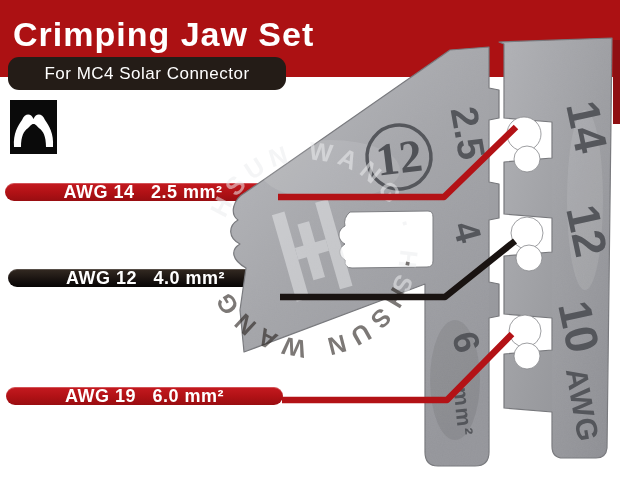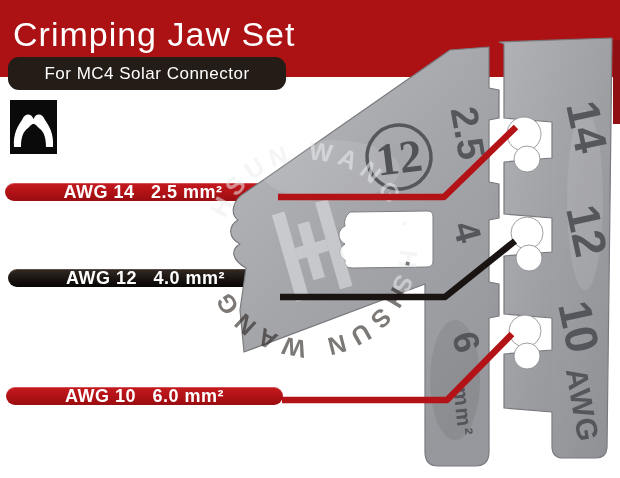--- a/index.html
+++ b/index.html
@@ -3,21 +3,21 @@
 <meta charset="utf-8">
 <style>
   html,body{margin:0;padding:0;background:#ffffff;}
   #stage{
     position:relative;width:620px;height:478px;overflow:hidden;
     background:#ffffff;font-family:"Liberation Sans",sans-serif;
   }
   .band{position:absolute;left:0;top:0;width:620px;height:77px;background:#ac1113;}
   .title{
     position:absolute;left:13px;top:17px;color:#ffffff;
-    font-size:34px;font-weight:normal;letter-spacing:1px;line-height:1;
+    font-size:34px;font-weight:bold;letter-spacing:1px;line-height:1;
   }
   .subtitle-box{
     position:absolute;left:8px;top:57px;width:278px;height:33px;
     background:#241c17;border-radius:11px;
     display:flex;align-items:center;justify-content:center;
     color:#ffffff;font-size:17px;font-weight:normal;letter-spacing:.5px;
   }
   .die-icon{position:absolute;left:10px;top:100px;}
   .pill{
     position:absolute;height:18px;border-radius:14px;
@@ -59,21 +59,21 @@
       C21,24 20,26.8 17.5,28.5 C14,31 11,36 11,47 Z"></path>
   </svg>
 
   <div class="pill red pill-1">
     <span>AWG 14   2.5 mm²</span>
   </div>
   <div class="pill black pill-2">
     <span>AWG 12   4.0 mm²</span>
   </div>
   <div class="pill red pill-3">
-    <span>AWG 10   6.0 mm²</span>
+    <span>AWG 19   6.0 mm²</span>
   </div>
 
   <svg class="overlay" width="620" height="478" viewBox="0 0 620 478">
     <defs>
       <linearGradient id="gL" x1="0" y1="0" x2="0.7" y2="1">
         <stop offset="0" stop-color="#bcbdc1"></stop>
         <stop offset="0.5" stop-color="#a4a5a9"></stop>
         <stop offset="1" stop-color="#94959a"></stop>
       </linearGradient>
       <linearGradient id="gR" x1="0" y1="0" x2="1" y2="1">

